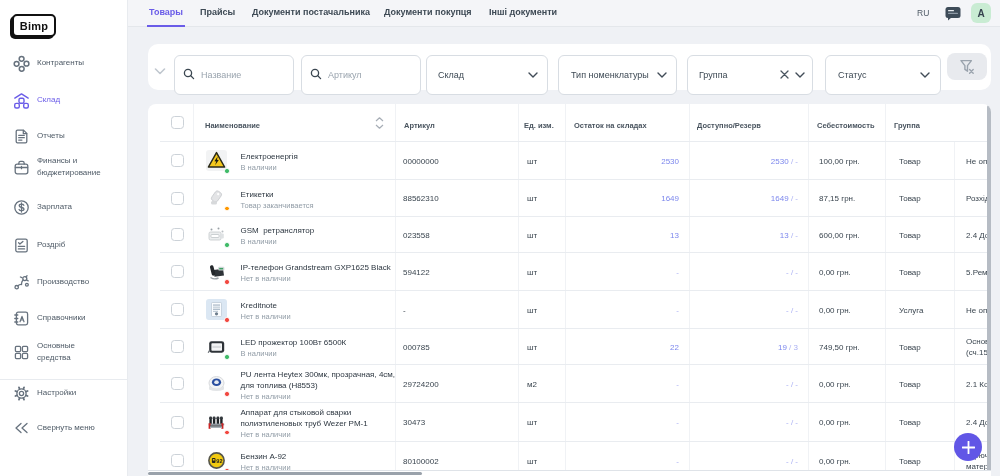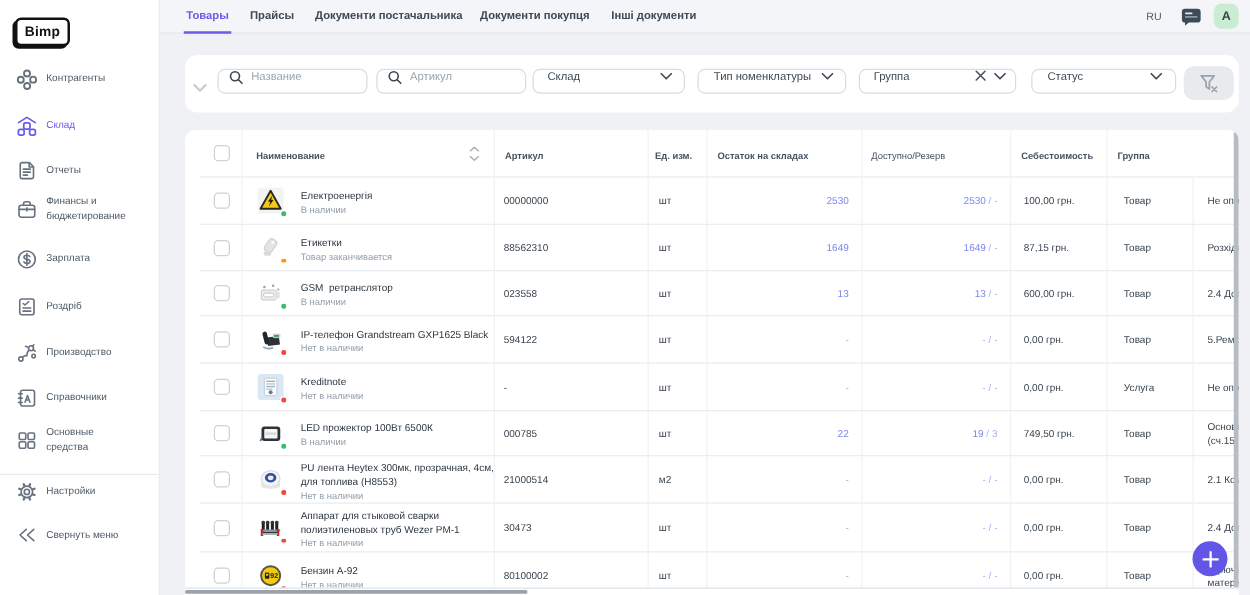--- a/index.html
+++ b/index.html
@@ -15,21 +15,21 @@
 #sdiv{position:absolute;left:0;top:379px;width:128px;border-top:1px solid #e8ebef}
 
 #topbar{position:absolute;left:128px;top:0;width:872px;height:27px;background:#f4f5f8;border-bottom:1px solid #e4e7eb}
 .tab{position:absolute;top:7px;font-size:9px;color:#3d4954;font-weight:bold}
 .tab.act{color:#6a5ce8}
 #underline{position:absolute;left:19px;top:25px;width:38px;height:2px;background:#6a5ce8}
 #ru{position:absolute;left:789px;top:8px;font-size:8.5px;font-weight:normal;color:#4e5a66}
 #avatar{position:absolute;left:843px;top:3px;width:20px;height:20px;background:#c9ecd3;border-radius:6px;display:flex;align-items:center;justify-content:center;font-size:10px;font-weight:bold;color:#35424e}
 
 #fcard{position:absolute;left:148px;top:44px;width:843px;height:46px;background:#fff;border-radius:10px}
-.finput{position:absolute;top:11px;height:20px;background:#fff;border:1px solid #d8dde3;border-radius:6px;display:flex;font-size:9px}
+.finput{position:absolute;top:11px;height:40px;background:#fff;border:1px solid #d8dde3;border-radius:6px;display:flex;align-items:center;font-size:9px}
 .ph{color:#9aa4ae}
 .sv{color:#3d4954;font-size:9px}
 #fbtn{position:absolute;left:799px;top:9px;width:40px;height:27px;background:#e8eaee;border-radius:8px;display:flex;align-items:center;justify-content:center}
 
 #tcard{position:absolute;left:148px;top:104px;width:843px;height:372px;background:#fff;border-radius:8px 8px 0 0;overflow:hidden}
 .trow{position:absolute;left:12px;width:989px;display:flex;border-bottom:1px solid #e9ecf0}
 .cell{height:100%;border-right:1px solid #f0f2f5;position:relative}
 .c0{width:34px}.c1{width:202px}.c2{width:123px}.c3{width:47px}.c4{width:124px}.c5{width:119px}.c6{width:77px}.c7{width:69px}.c8{width:48px;border-right:none}
 .chk{position:absolute;left:11px;top:50%;margin-top:-6.5px;width:13px;height:13px;border:1.5px solid #ccd2d8;border-radius:3.5px;background:#fff}
 .hdr{font-size:7.5px;font-weight:bold;color:#4a5560}
@@ -285,21 +285,21 @@
     <div class="cell c2">
         <span class="vtxt ll" style="font-weight:bold;color:#49545f">Артикул</span>
       </div>
     <div class="cell c3">
         <span class="vtxt" style="left:5px;font-weight:bold;color:#49545f">Ед. изм.</span>
       </div>
     <div class="cell c4">
         <span class="vtxt ll" style="font-weight:bold;color:#49545f">Остаток на складах</span>
       </div>
     <div class="cell c5">
-        <span class="vtxt" style="left:7px;font-weight:normal;color:#49545f">Доступно/Резерв</span>
+        <span class="vtxt" style="left:7px;font-weight:bold;color:#49545f">Доступно/Резерв</span>
       </div>
     <div class="cell c6">
         <span class="vtxt ll" style="font-weight:bold;color:#49545f">Себестоимость</span>
       </div>
     <div class="cell c8">
         <span class="vtxt ll" style="font-weight:bold;color:#49545f">Группа</span>
       </div>
   </div>
 
   <div class="trow" style="top:38px;height:38px">
@@ -551,21 +551,21 @@
             <ellipse cx="10.5" cy="9.2" rx="4.6" ry="3.8" fill="#2b50a0"></ellipse>
             <ellipse cx="10.5" cy="9.2" rx="2.3" ry="1.9" fill="#e8ecf2"></ellipse>
             <path d="M3 13 q7.5 5 15 0 l0 3.5 q-7.5 3 -15 0 Z" fill="#e3e5e7"></path>
           </svg><span class="dot dr"></span></span>
 <div class="nm" style="width:157px">
           <div class="nmt">PU лента Heytex 300мк, прозрачная, 4см, для топлива (H8553)</div>
           <div class="st">Нет в наличии</div>
         </div>
       </div>
 <div class="cell c2">
-        <span class="vtxt" style="left:7px">21000514</span>
+        <span class="vtxt" style="left:7px">29724200</span>
       </div>
 <div class="cell c3">
         <span class="vtxt" style="left:8px">м2</span>
       </div>
 <div class="cell c4">
         <span class="vtxt rr lnk2">-</span>
       </div>
 <div class="cell c5">
         <span class="vtxt rr" style="right:10px"><span class="lnk2">- / -</span></span>
       </div>

